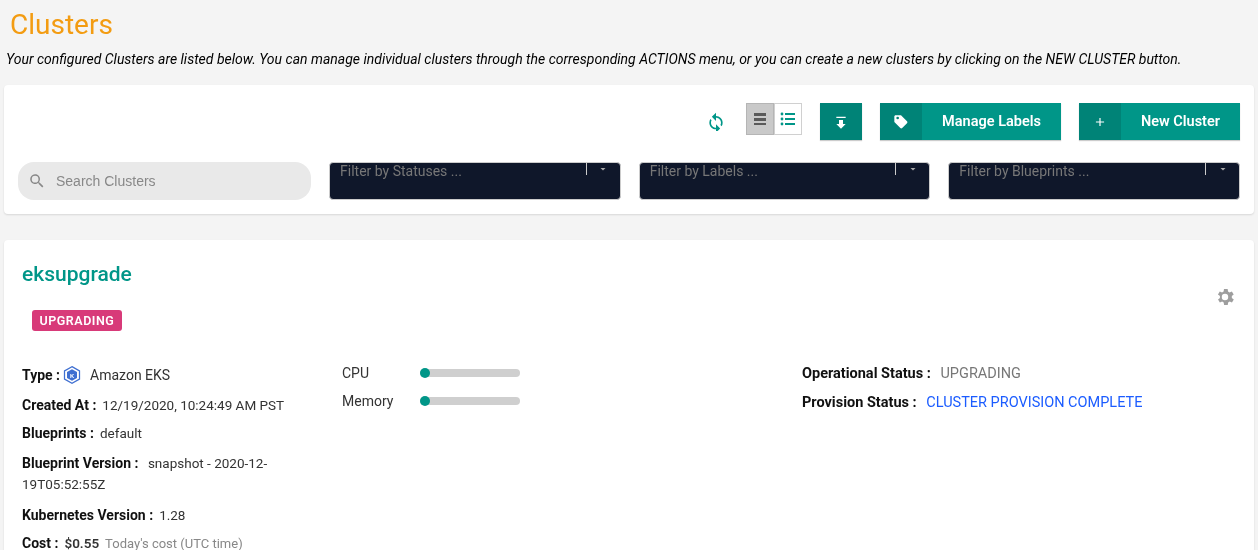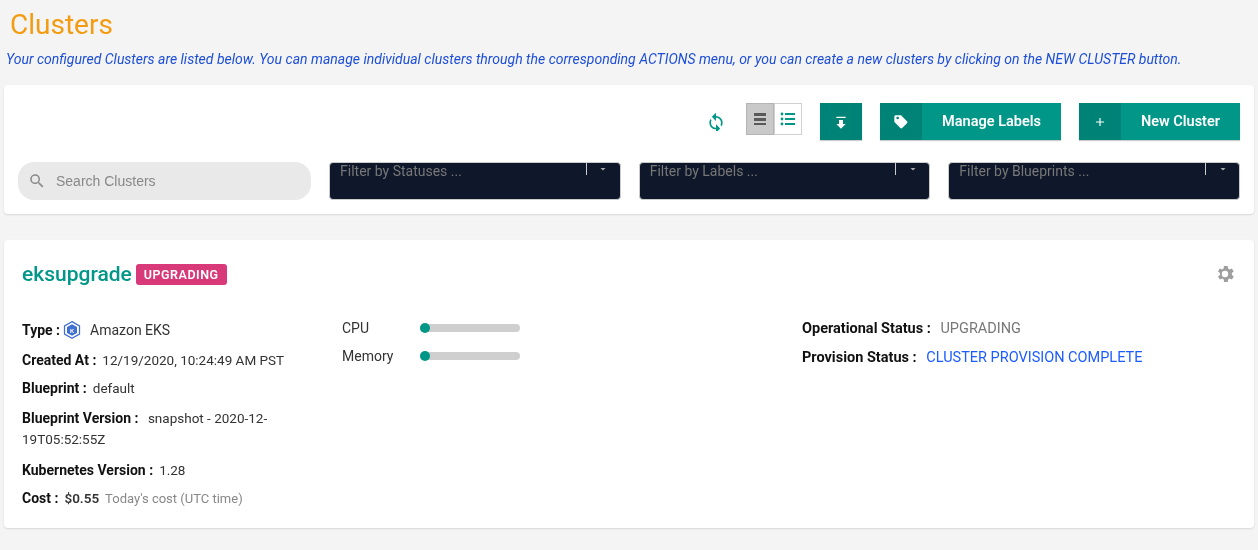--- a/index.html
+++ b/index.html
@@ -15,21 +15,21 @@
   .page { padding: 0 4px 0 4px; }
 
   
   h1.page-title {
     color: #f39c12;
     font-weight: 400;
     font-size: 28px;
     padding: 8px 6px 10px 6px;
   }
   p.page-desc {
-    color: #1d4ed8;
+    color: #000000;
     font-style: italic;
     padding: 0 6px 18px 2px;
   }
 
   
   .card {
     background: #fff;
     border-radius: 4px;
     box-shadow: 0 1px 2px rgba(0,0,0,.12);
     padding: 18px 14px 14px 14px;
@@ -155,21 +155,22 @@
   }
   .cluster-header {
     display: flex;
     align-items: center;
     justify-content: space-between;
     margin-bottom: 34px;
   }
   .cluster-title {
     display: flex;
     align-items: center;
-    gap: 4px;
+    gap: 24px;
+    flex-direction: column;
   }
   .cluster-title a {
     color: #009688;
     font-size: 21px;
     font-weight: 500;
     text-decoration: none;
   }
   .badge-up {
     background: #d83a79;
     color: #fff;
@@ -377,21 +378,21 @@
           <span class="kv-val" style="font-size:14px;">Amazon EKS</span>
         </div>
 
 
         <div class="kv-line">
           <b>Created At :</b>
           <span class="kv-val">12/19/2020, 10:24:49 AM PST</span>
         </div>
 
         <div class="kv-line">
-          <b>Blueprint :</b>
+          <b>Blueprints :</b>
           <span class="kv-val">default</span>
         </div>
 
         <div class="kv-line" style="display:block;line-height:1.5;">
           <b>Blueprint Version :</b>
           <span class="kv-val">snapshot - 2020-12-19T05:52:55Z</span>
         </div>
 
         <div class="kv-line">
           <b>Kubernetes Version :</b>

